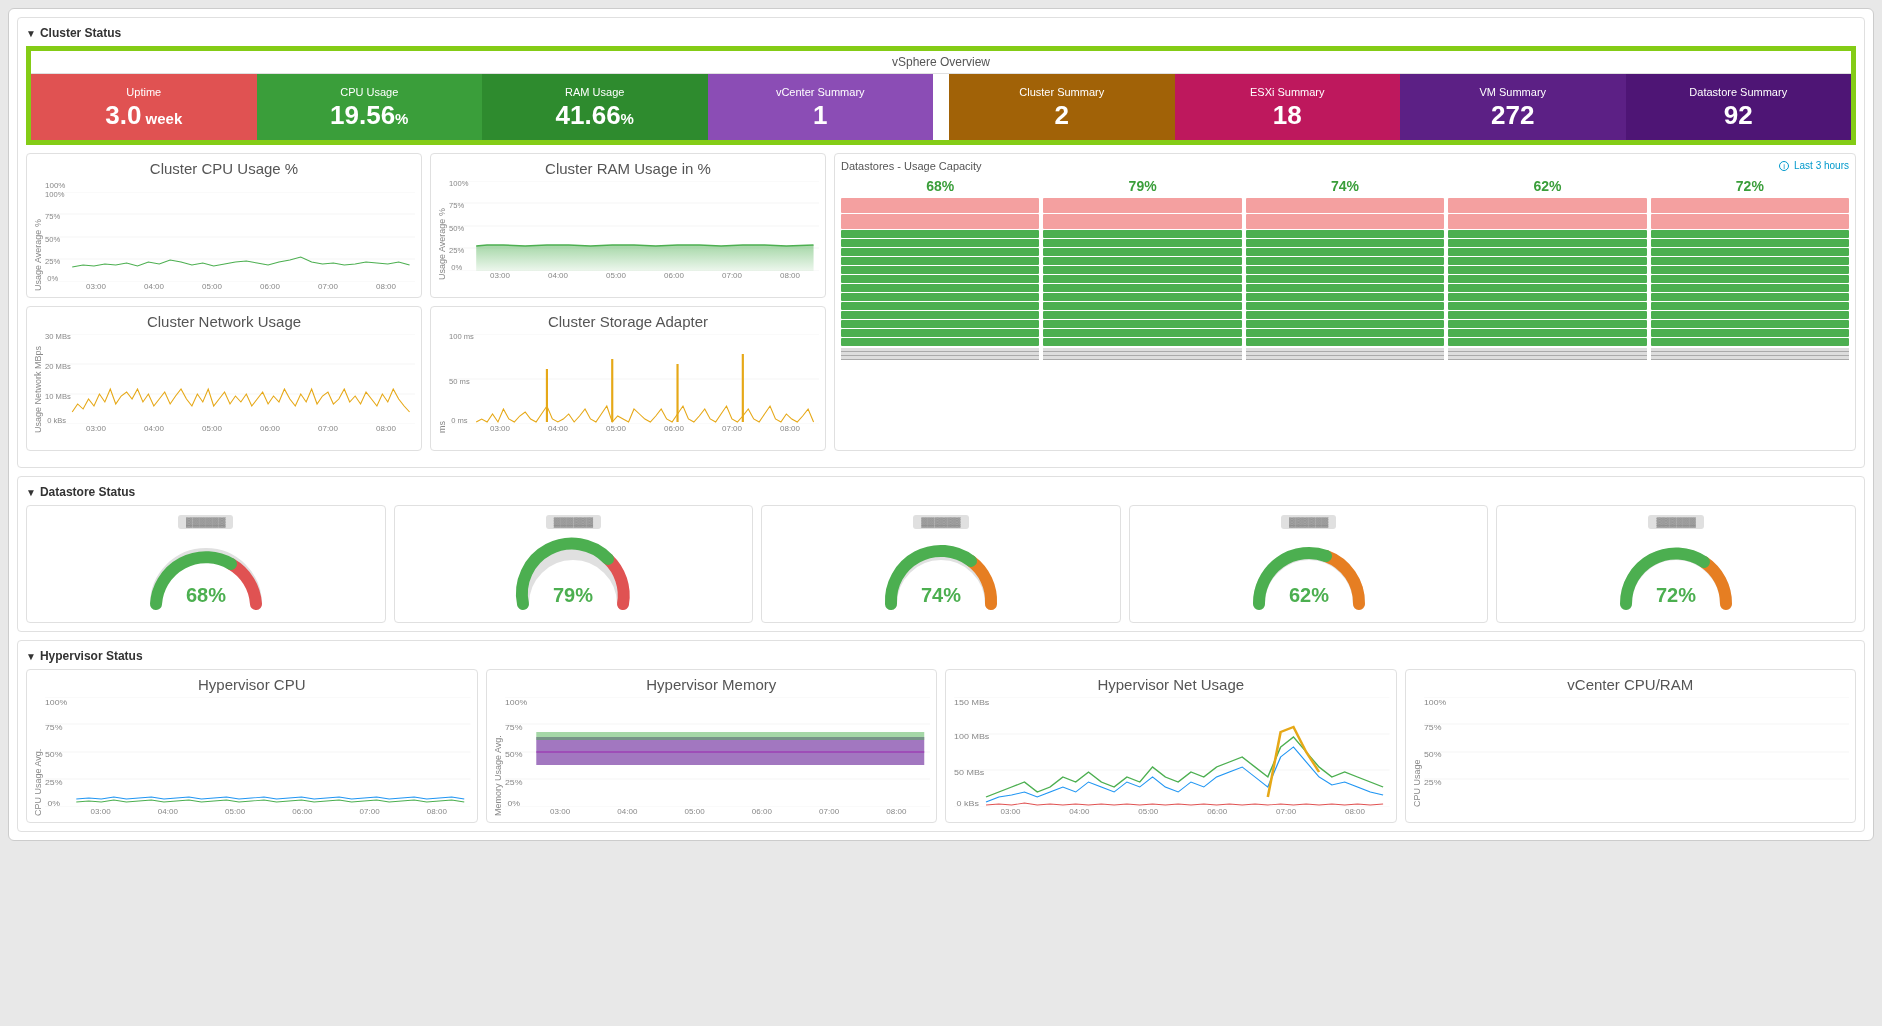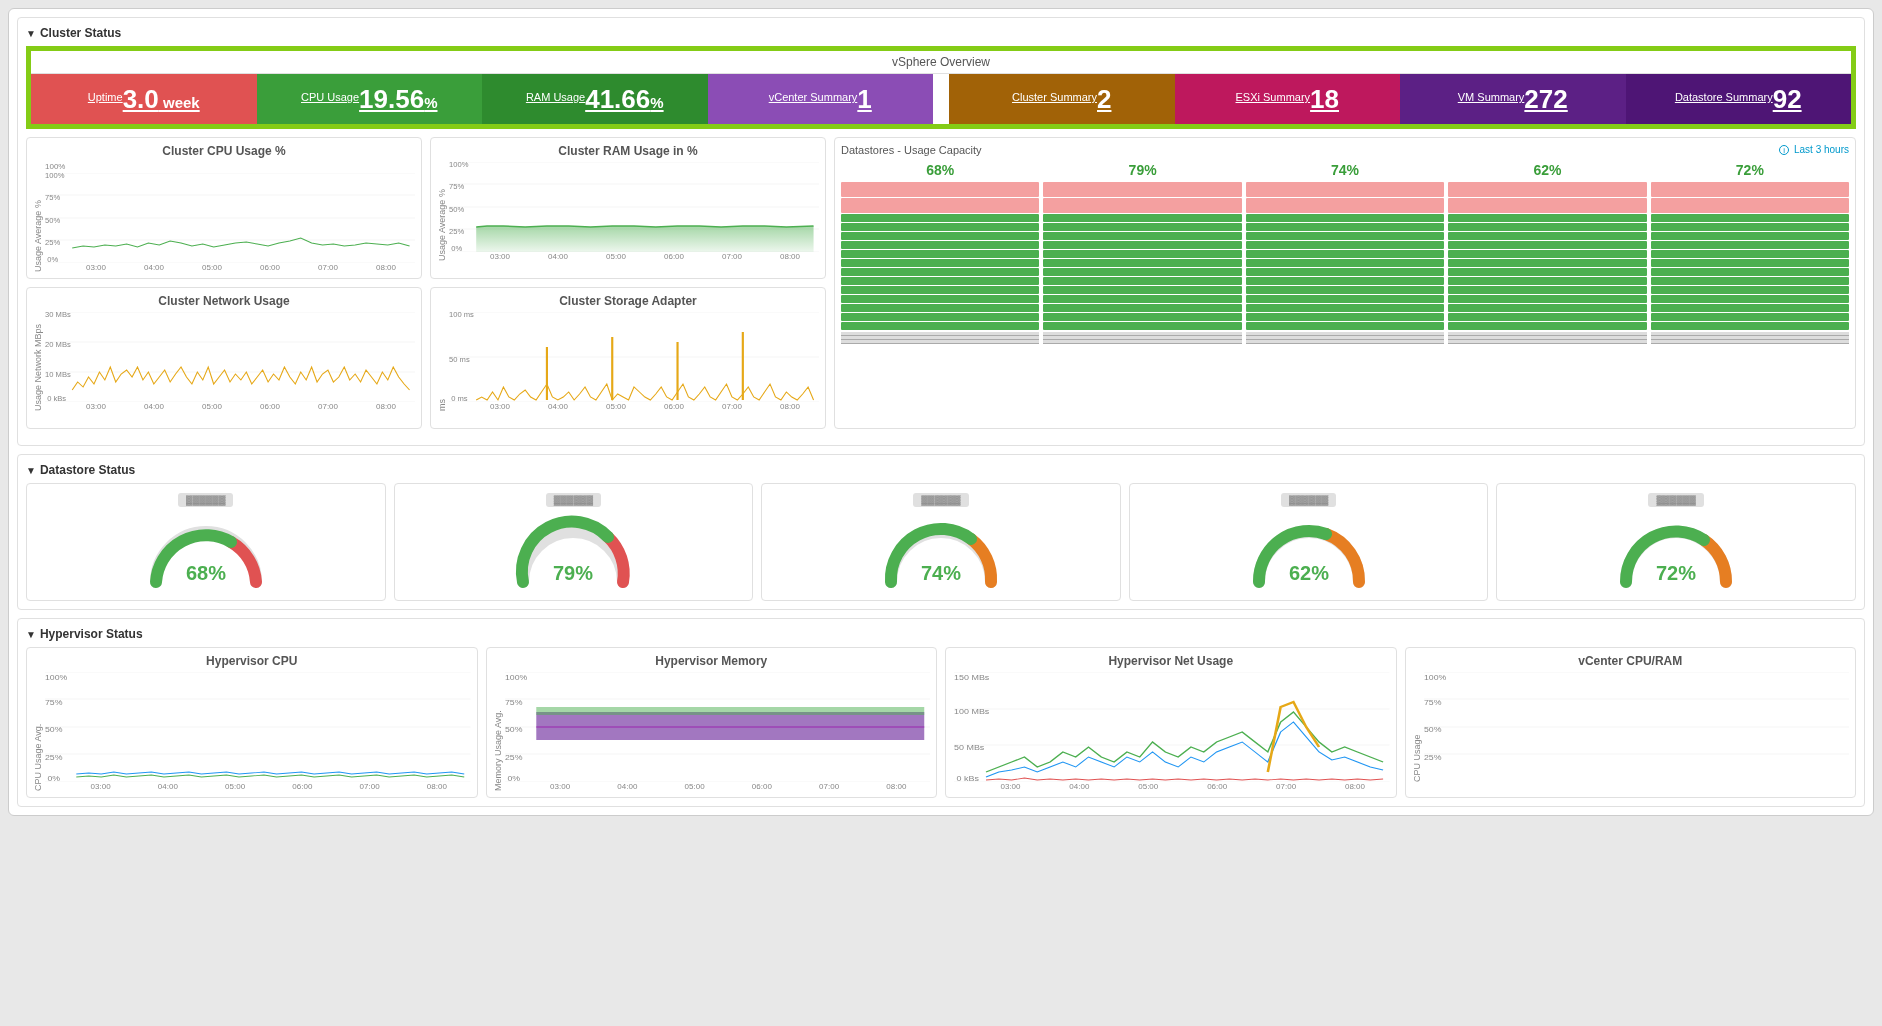--- a/index.html
+++ b/index.html
@@ -7,38 +7,38 @@
     .outer-container { background: #fff; border: 1px solid #ccc; border-radius: 6px; margin: 8px; padding: 8px; }
     
     
     .section-header { font-size: 12px; font-weight: bold; color: #333; margin-bottom: 6px; display: flex; align-items: center; gap: 4px; }
     .section-header .chevron { font-size: 10px; }
     
     
     .vsphere-overview { background: #fff; border: 5px solid #84cc16; border-radius: 0; margin-bottom: 8px; }
     .vsphere-title { text-align: center; font-size: 12px; color: #555; padding: 4px; border-bottom: 1px solid #e0e0e0; }
     .overview-tiles { display: flex; gap: 0; }
-    .tile { flex: 1; text-align: center; padding: 12px 8px; color: #fff; display: flex; flex-direction: row; align-items: center; justify-content: center; text-decoration: underline; }
+    .tile { flex: 1; text-align: center; padding: 12px 8px; color: #fff; display: flex; flex-direction: column; align-items: center; justify-content: center; }
     .tile.red { background: #e05252; }
     .tile.green { background: #3a9e3a; }
     .tile.dark-green { background: #2e8b2e; }
     .tile.purple-light { background: #8b4db5; }
     .tile.purple-mid { background: #a16207; margin-left: 16px; }
     .tile.purple-dark { background: #be185d; }
     .tile.purple-darker { background: #5c2085; }
     .tile.purple-darkest { background: #4e1575; }
     .tile-label { font-size: 11px; margin-bottom: 4px; }
     .tile-value { font-size: 26px; font-weight: bold; line-height: 1; }
     .tile-value .unit { font-size: 15px; }
     
     
     .charts-section { display: flex; gap: 8px; margin-bottom: 8px; }
     .charts-left { flex: 0 0 800px; display: grid; grid-template-columns: 1fr 1fr; grid-template-rows: 1fr 1fr; gap: 8px; }
     .chart-box { border: 1px solid #e0e0e0; border-radius: 4px; padding: 6px; background: #fff; }
-    .chart-title { text-align: center; font-size: 12px; color: #555; margin-bottom: 4px; font-weight: bold; }
+    .chart-title { text-align: center; font-size: 15px; color: #555; margin-bottom: 4px; }
     .chart-y-label { writing-mode: vertical-rl; transform: rotate(180deg); font-size: 9px; color: #888; white-space: nowrap; display: flex; align-items: center; margin-right: 2px; }
     
     
     .datastores-chart { flex: 1; border: 1px solid #e0e0e0; border-radius: 4px; background: #fff; padding: 6px; }
     .datastores-title { font-size: 11px; color: #555; margin-bottom: 2px; display: flex; justify-content: space-between; }
     .ds-bars-area { display: flex; gap: 4px; margin-top: 6px; }
     .ds-col { flex: 1; display: flex; flex-direction: column; align-items: center; }
     .ds-pct { color: #3a9e3a; font-size: 14px; font-weight: bold; margin-bottom: 4px; }
     
     

